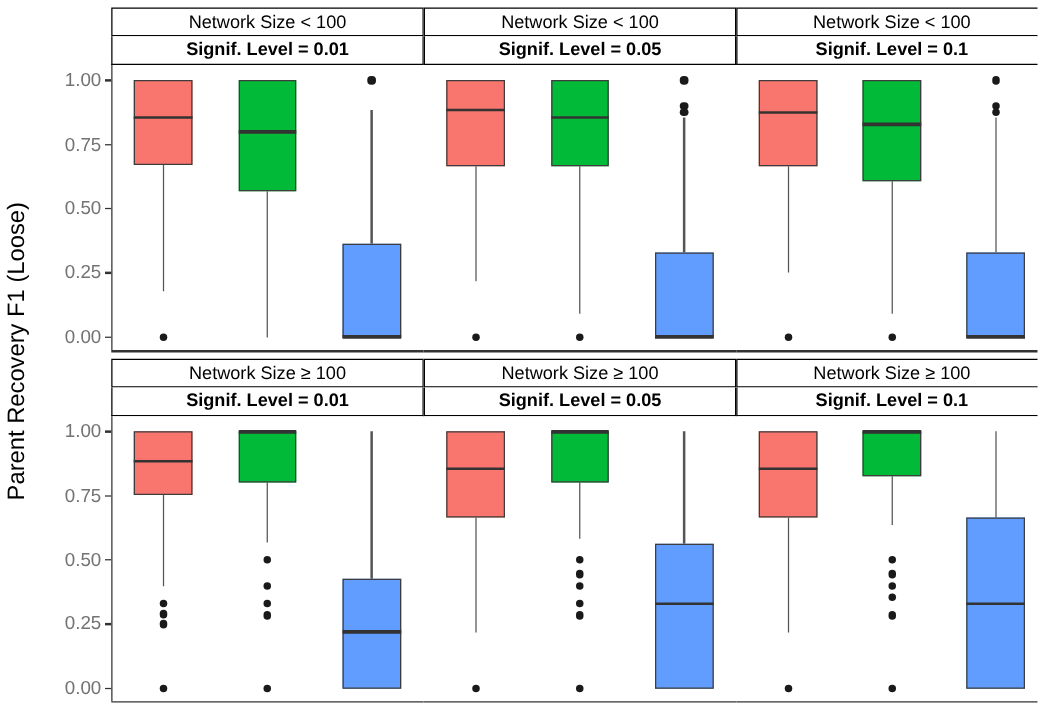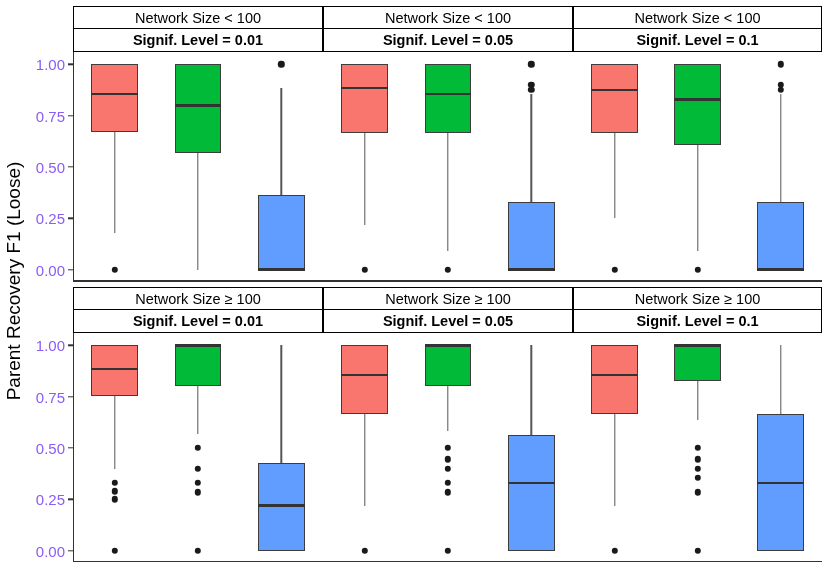--- a/index.html
+++ b/index.html
@@ -14,21 +14,21 @@
   .y-axis-title{
     position:absolute;left:-1px;top:0;width:30px;height:562px;
     display:flex;align-items:center;justify-content:center;
     font-size:19px;color:#000;
   }
   .y-axis-title span{
     transform:rotate(-90deg);white-space:nowrap;display:block;
   }
 
   
-  .facet-row{position:absolute;left:32px;right:0;}
+  .facet-row{position:absolute;left:48px;right:0;}
   .facet-row.row-0{top:0;height:281px;}
   .facet-row.row-1{top:281px;height:281px;}
 
   .facet-col{position:absolute;top:0;height:100%;}
 
   .strip-stack{position:absolute;top:6px;left:0;right:0;}
   .strip{
     border:1.6px solid #000;background:#fff;
     height:23px;line-height:22px;text-align:center;
     font-size:14.5px;color:#000;box-sizing:border-box;
@@ -45,21 +45,21 @@
   .axis-line{
     position:absolute;left:0;right:0;height:1.6px;background:#333;
   }
   .axis-vline{
     position:absolute;top:0;width:1.4px;background:#333;
   }
 
   
   .ytick-label{
     position:absolute;right:6px;transform:translateY(-50%);
-    font-size:15px;color:#8b5cf6;white-space:nowrap;text-align:right;
+    font-size:15px;color:#737373;white-space:nowrap;text-align:right;
   }
   .ytick-mark{
     position:absolute;width:5px;height:1.4px;background:#333;
     transform:translateY(-50%);
   }
 
   
   .boxgroup{position:absolute;top:0;bottom:0;}
   .box{
     position:absolute;box-sizing:border-box;

